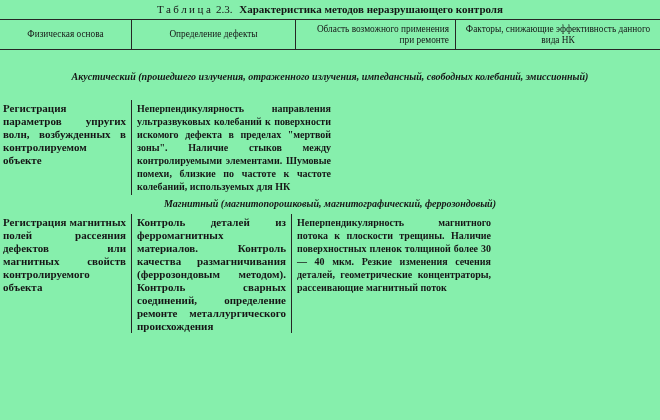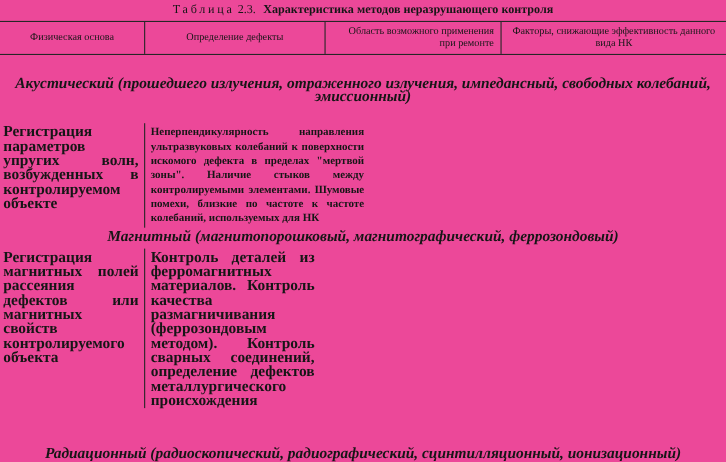--- a/index.html
+++ b/index.html
@@ -1,45 +1,45 @@
 <!DOCTYPE html>
 <html><head>
 <meta charset="utf-8">
 <style>
   * { margin:0; padding:0; box-sizing:border-box; }
   html,body { width:660px; height:420px; }
   body { font-family:"Liberation Serif","DejaVu Serif",serif; color:#161616; }
   .page { position:relative; width:660px; height:420px; overflow:hidden;
-          background:#ec4899; }
+          background:#86efac; }
 
   .title { margin-top:3px; text-align:center; font-size:11px; line-height:13px; }
   .title .spaced { letter-spacing:2.5px; font-weight:normal; }
   .title .num { margin-right:4px; }
   .title .ttext { font-weight:bold; }
 
   .thead { display:flex; margin-top:3px; min-height:31px;
            border-top:1.5px solid #262626; border-bottom:1.5px solid #262626; }
   .hcell { display:flex; align-items:center; justify-content:center;
            text-align:center; font-size:9.3px; line-height:11px;
            padding:2px 6px; }
   .c1 { width:131px; }
   .c2 { width:164px; border-left:1.5px solid #262626; }
   .c3 { width:160px; border-left:1.5px solid #262626;text-align:right; }
   .c4 { width:205px; border-left:1.5px solid #262626; }
 
   .sec { text-align:center; font-style:italic; font-weight:bold;
-         font-size:14px; line-height:12px; }
+         font-size:10px; line-height:12px; }
   .sec-1 { margin-top:21px; }
   .sec-2 { margin-top:3px; }
   .sec-3 { margin-top:36px; }
 
   .row { display:flex; }
   .row-1 { margin-top:17px; min-height:95px; }
   .row-2 { margin-top:4px; min-height:73px; }
-  .row .cell { font-size:14px; line-height:13px; font-weight:bold;
+  .row .cell { font-size:11px; line-height:13px; font-weight:bold;
                text-align:justify; padding:2px 5px 0 5px; }
   .row .c1 { padding-left:3px; }
   .row .c4 { font-size:10px; }
 </style>
 </head>
 <body>
 
 <div class="page">
 
   <div class="title">
@@ -59,18 +59,18 @@
 
   <div class="row row-1">
     <div class="cell c1">Регистрация параметров упругих волн, возбужденных в контролируемом объекте</div>
     <div class="cell c4">Неперпендикулярность направления ультразвуковых колебаний к поверхности искомого дефекта в пределах "мертвой зоны". Наличие стыков между контролируемыми элементами. Шумовые помехи, близкие по частоте к частоте колебаний, используемых для НК</div>
   </div>
 
   <div class="sec sec-2">Магнитный (магнитопорошковый, магнитографический, феррозондовый)</div>
 
   <div class="row row-2">
     <div class="cell c1">Регистрация магнитных полей рассеяния дефектов или магнитных свойств контролируемого объекта</div>
-    <div class="cell c3">Контроль деталей из ферромагнитных материалов. Контроль качества размагничивания (феррозондовым методом). Контроль сварных соединений, определение дефектов металлургического происхождения</div>
+    <div class="cell c3">Контроль деталей из ферромагнитных материалов. Контроль качества размагничивания (феррозондовым методом). Контроль сварных соединений, определение ремонте металлургического происхождения</div>
+    <div class="cell c4">Неперпендикулярность магнитного потока к плоскости трещины. Наличие поверхностных пленок толщиной более 30 — 40 мкм. Резкие изменения сечения деталей, геометрические концентраторы, рассеивающие магнитный поток</div>
   </div>
 
-  <div class="sec sec-3">Радиационный (радиоскопический, радиографический, сцинтилляционный, ионизационный)</div>
 
 </div>
 
 </body></html>

